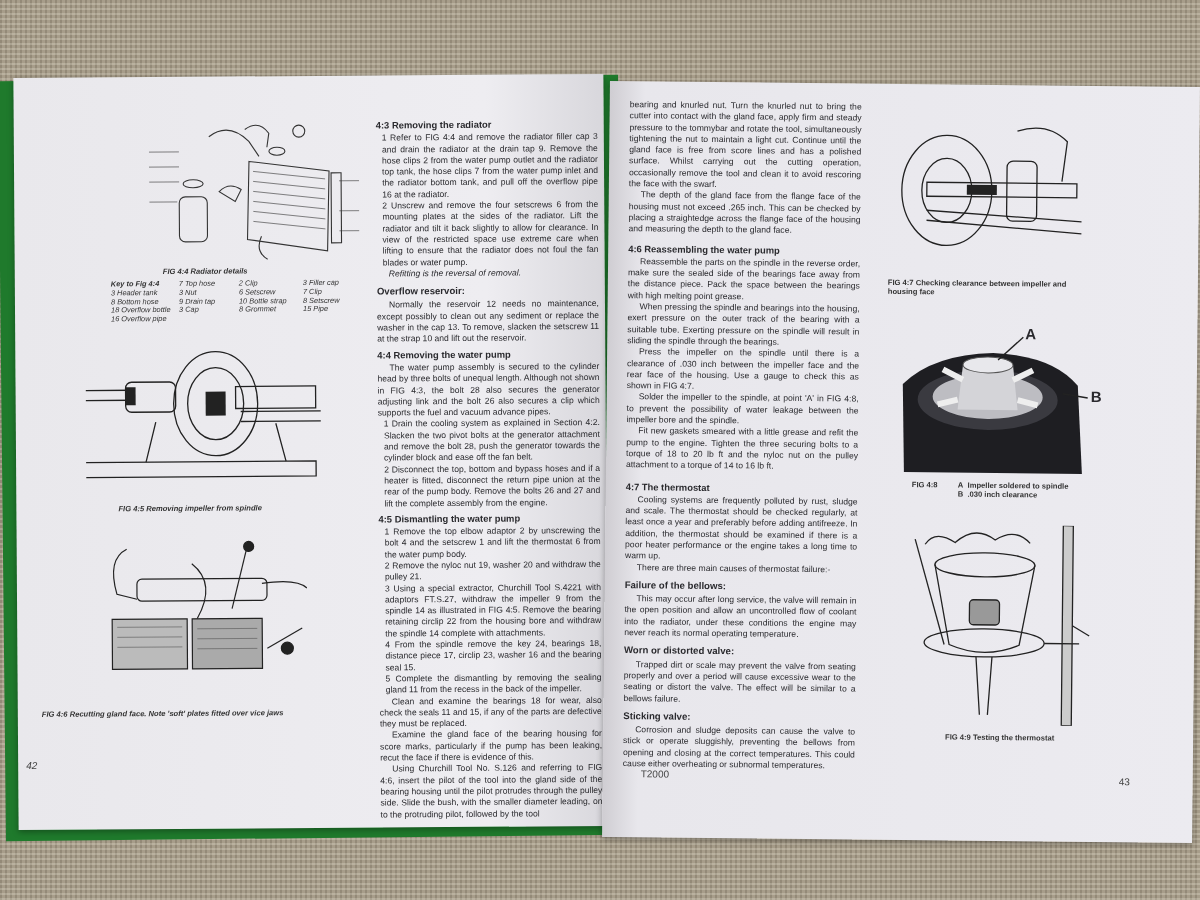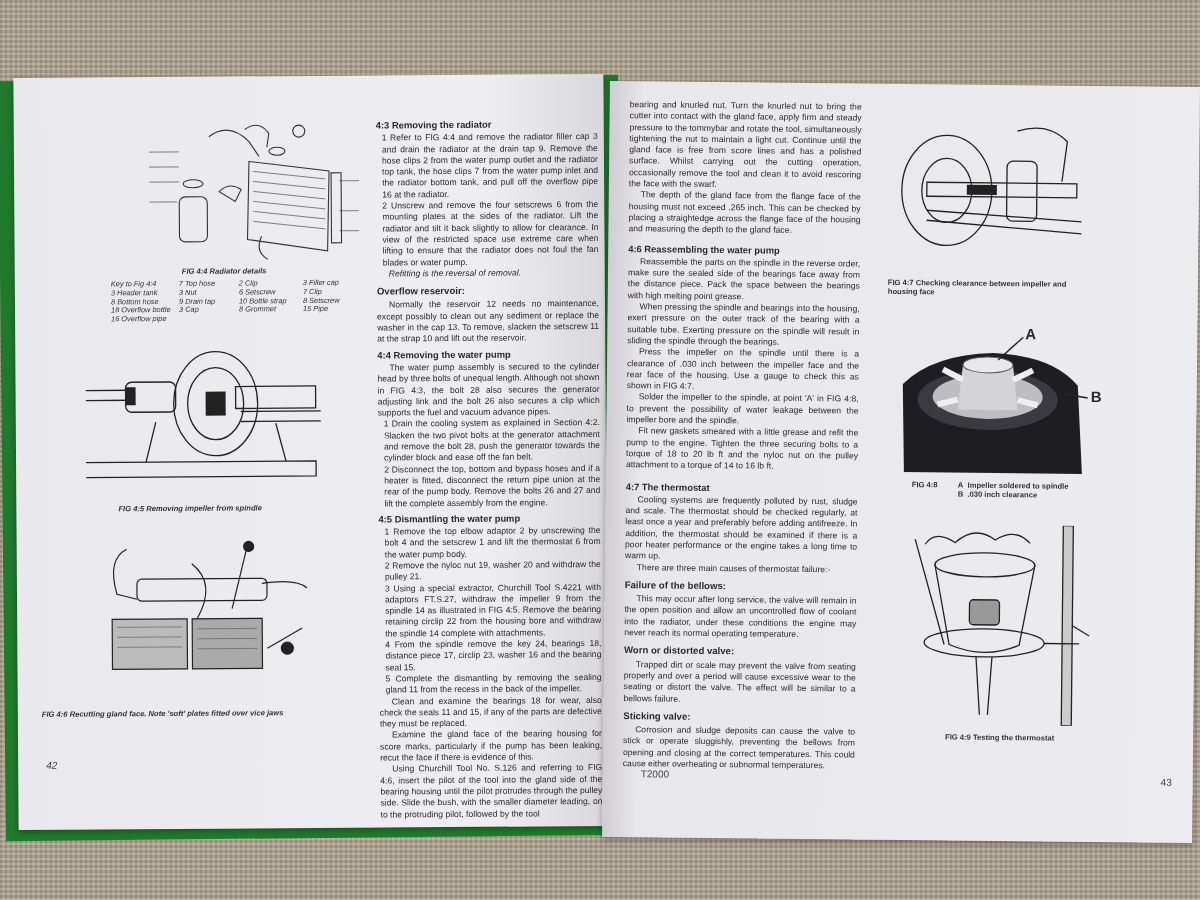--- a/index.html
+++ b/index.html
@@ -18,21 +18,21 @@
   .col{position:absolute;font-size:8.6px;line-height:11.3px;}
   .col p{margin:0;text-align:justify;}
   .col p.ind{text-indent:12px;}
   .col h3{margin:4px 0 2px 0;font-size:9.4px;font-weight:bold;}
   .col h4{margin:6px 0 3px 0;font-size:9.6px;font-weight:bold;}
   .col ol{margin:0;padding-left:12px;}
   .col li{text-align:justify;}
   .col i,.it{font-style:italic;}
   .caption{position:absolute;font-size:7.6px;font-style:italic;font-weight:bold;color:#333;}
   .key{position:absolute;font-size:7.4px;font-style:italic;color:#333;line-height:8.8px;}
-  .key .kt{font-weight:normal;}
+  .key .kt{font-weight:bold;}
   .fig{position:absolute;}
   .pageno{position:absolute;font-size:10px;color:#444;}
 </style>
 </head>
 <body>
 
 <div class="cover"></div>
 
 <div class="page left">
 
@@ -50,21 +50,21 @@
       <rect x="182" y="62" width="10" height="70"></rect>
       <path d="M112 125 Q105 140 118 148"></path>
       <ellipse cx="128" cy="40" rx="8" ry="4"></ellipse>
       <circle cx="150" cy="20" r="6"></circle>
       <g stroke-width=".6">
           <path d="M0 40 L30 40 M0 55 L30 55 M0 70 L30 70 M0 90 L28 90 M190 70 L210 70 M190 100 L210 100 M190 120 L210 120"></path>
         </g>
     </g>
   </svg>
 
-  <div class="caption" style="left:167px;top:190px">FIG 4:4   Radiator details</div>
+  <div class="caption" style="left:148px;top:190px">FIG 4:4   Radiator details</div>
 
   <div class="key" style="left:96px;top:203px;width:250px">
     <div style="display:grid;grid-template-columns:68px 60px 64px 58px;">
       <span class="kt">Key to Fig 4:4</span>
       <span>7 Top hose</span>
       <span>2 Clip</span>
       <span>3 Filler cap</span>
       <span>3 Header tank</span>
       <span>3 Nut</span>
       <span>6 Setscrew</span>
@@ -144,21 +144,21 @@
       <li>2 Remove the nyloc nut 19, washer 20 and withdraw the pulley 21.</li>
       <li>3 Using a special extractor, Churchill Tool S.4221 with adaptors FT.S.27, withdraw the impeller 9 from the spindle 14 as illustrated in FIG 4:5. Remove the bearing retaining circlip 22 from the housing bore and withdraw the spindle 14 complete with attachments.</li>
       <li>4 From the spindle remove the key 24, bearings 18, distance piece 17, circlip 23, washer 16 and the bearing seal 15.</li>
       <li>5 Complete the dismantling by removing the sealing gland 11 from the recess in the back of the impeller.</li>
     </ol>
     <p class="ind">Clean and examine the bearings 18 for wear, also check the seals 11 and 15, if any of the parts are defective they must be replaced.</p>
     <p class="ind">Examine the gland face of the bearing housing for score marks, particularly if the pump has been leaking, recut the face if there is evidence of this.</p>
     <p class="ind">Using Churchill Tool No. S.126 and referring to FIG 4:6, insert the pilot of the tool into the gland side of the bearing housing until the pilot protrudes through the pulley side. Slide the bush, with the smaller diameter leading, on to the protruding pilot, followed by the tool</p>
   </div>
 
-  <div class="pageno" style="left:28px;top:682px;font-style:italic">42</div>
+  <div class="pageno" style="left:8px;top:682px;font-style:italic">42</div>
 </div>
 
 <div class="page right">
 
   <div class="col" style="left:20px;top:18px;width:232px">
     <p>bearing and knurled nut. Turn the knurled nut to bring the cutter into contact with the gland face, apply firm and steady pressure to the tommybar and rotate the tool, simultaneously tightening the nut to maintain a light cut. Continue until the gland face is free from score lines and has a polished surface. Whilst carrying out the cutting operation, occasionally remove the tool and clean it to avoid rescoring the face with the swarf.</p>
     <p class="ind">The depth of the gland face from the flange face of the housing must not exceed .265 inch. This can be checked by placing a straightedge across the flange face of the housing and measuring the depth to the gland face.</p>
 
     <h3 style="margin-top:8px">4:6  Reassembling the water pump</h3>
     <p class="ind">Reassemble the parts on the spindle in the reverse order, make sure the sealed side of the bearings face away from the distance piece. Pack the space between the bearings with high melting point grease.</p>
@@ -227,14 +227,14 @@
       <path d="M72 132 L76 190 M88 132 L84 190"></path>
       <path d="M10 15 L40 120"></path>
       <rect x="158" y="0" width="10" height="200" fill="#ccc"></rect>
       <path d="M140 118 L175 118"></path>
       <path d="M168 100 L185 110"></path>
     </g>
   </svg>
   <div class="caption" style="left:342px;top:648px;font-style:normal">FIG 4:9   Testing the thermostat</div>
 
   <div class="pageno" style="left:38px;top:687px">T2000</div>
-  <div class="pageno" style="left:558px;top:690px">43</div>
+  <div class="pageno" style="left:516px;top:690px">43</div>
 </div>
 
 </body></html>

